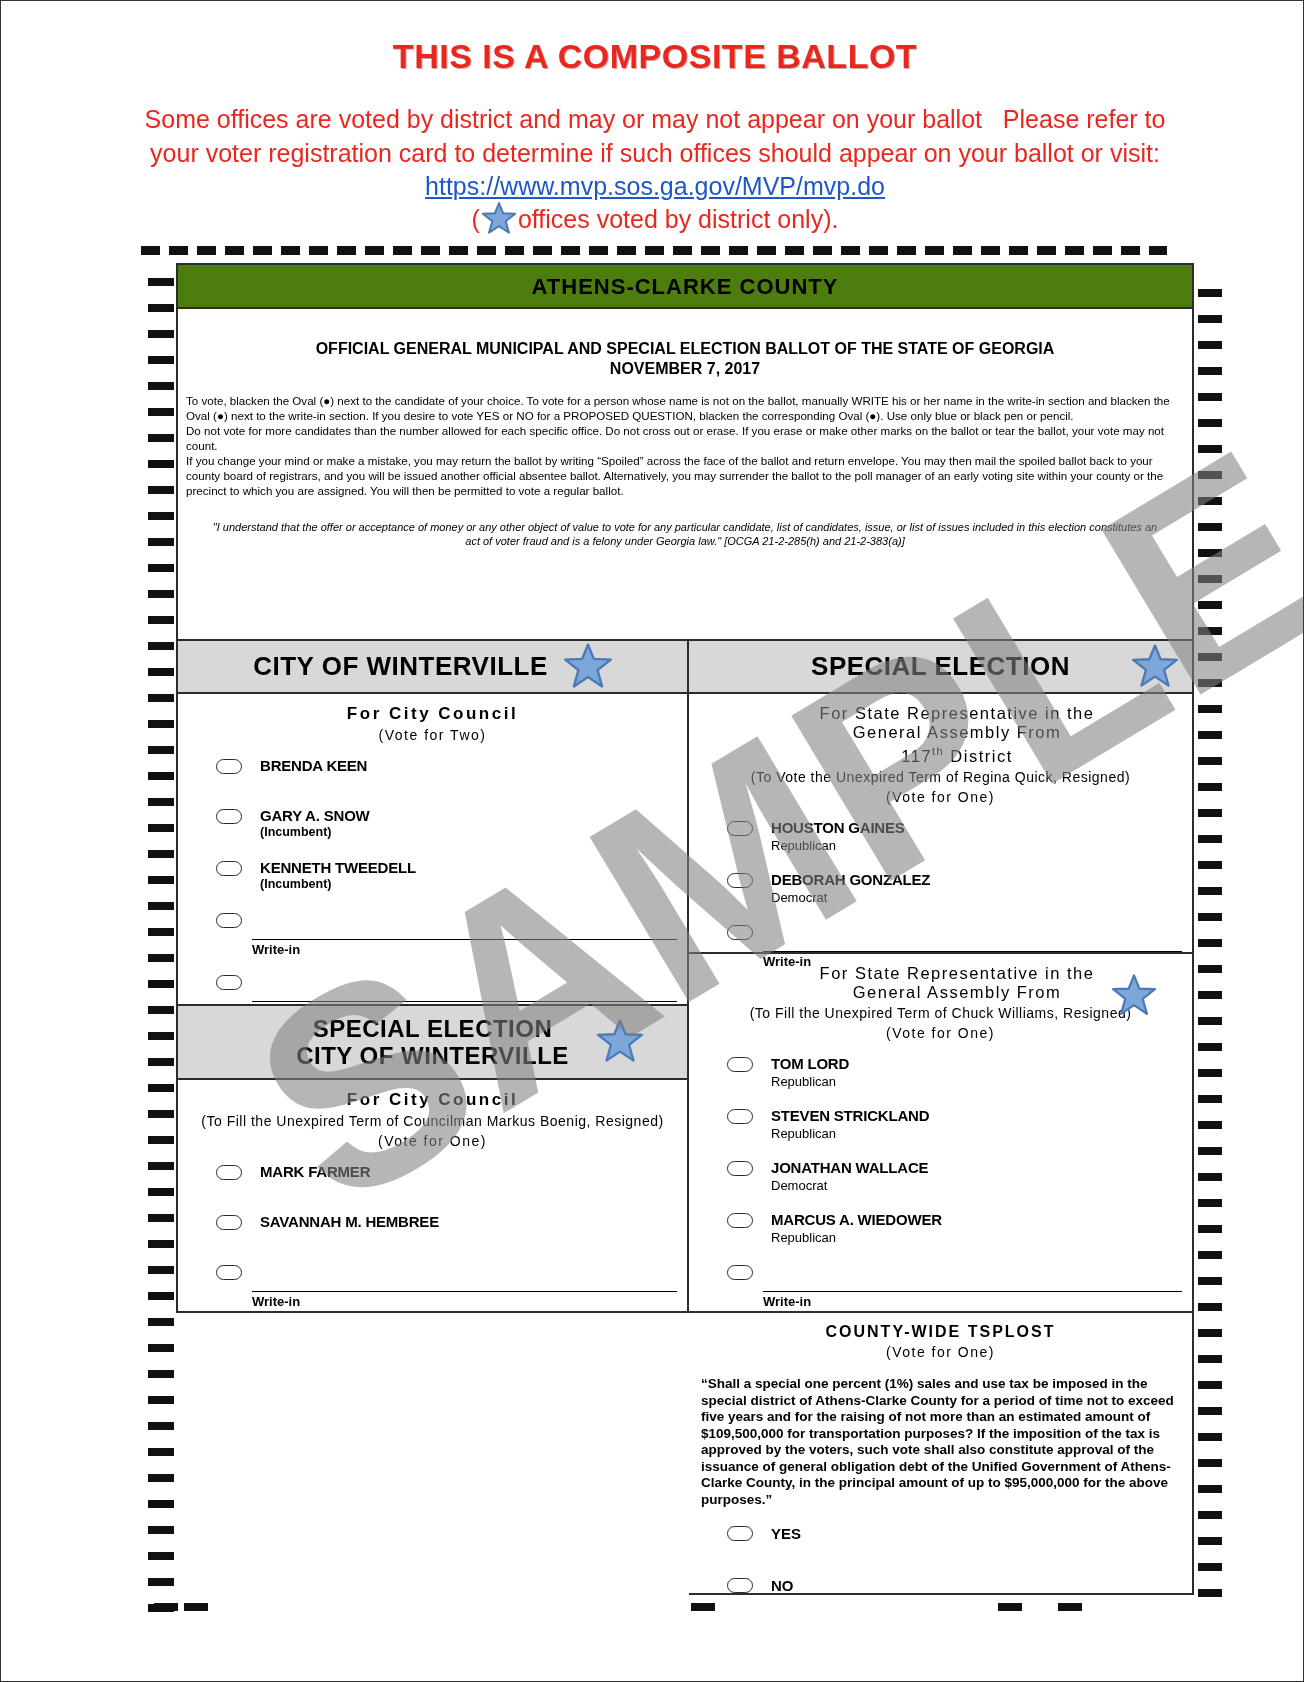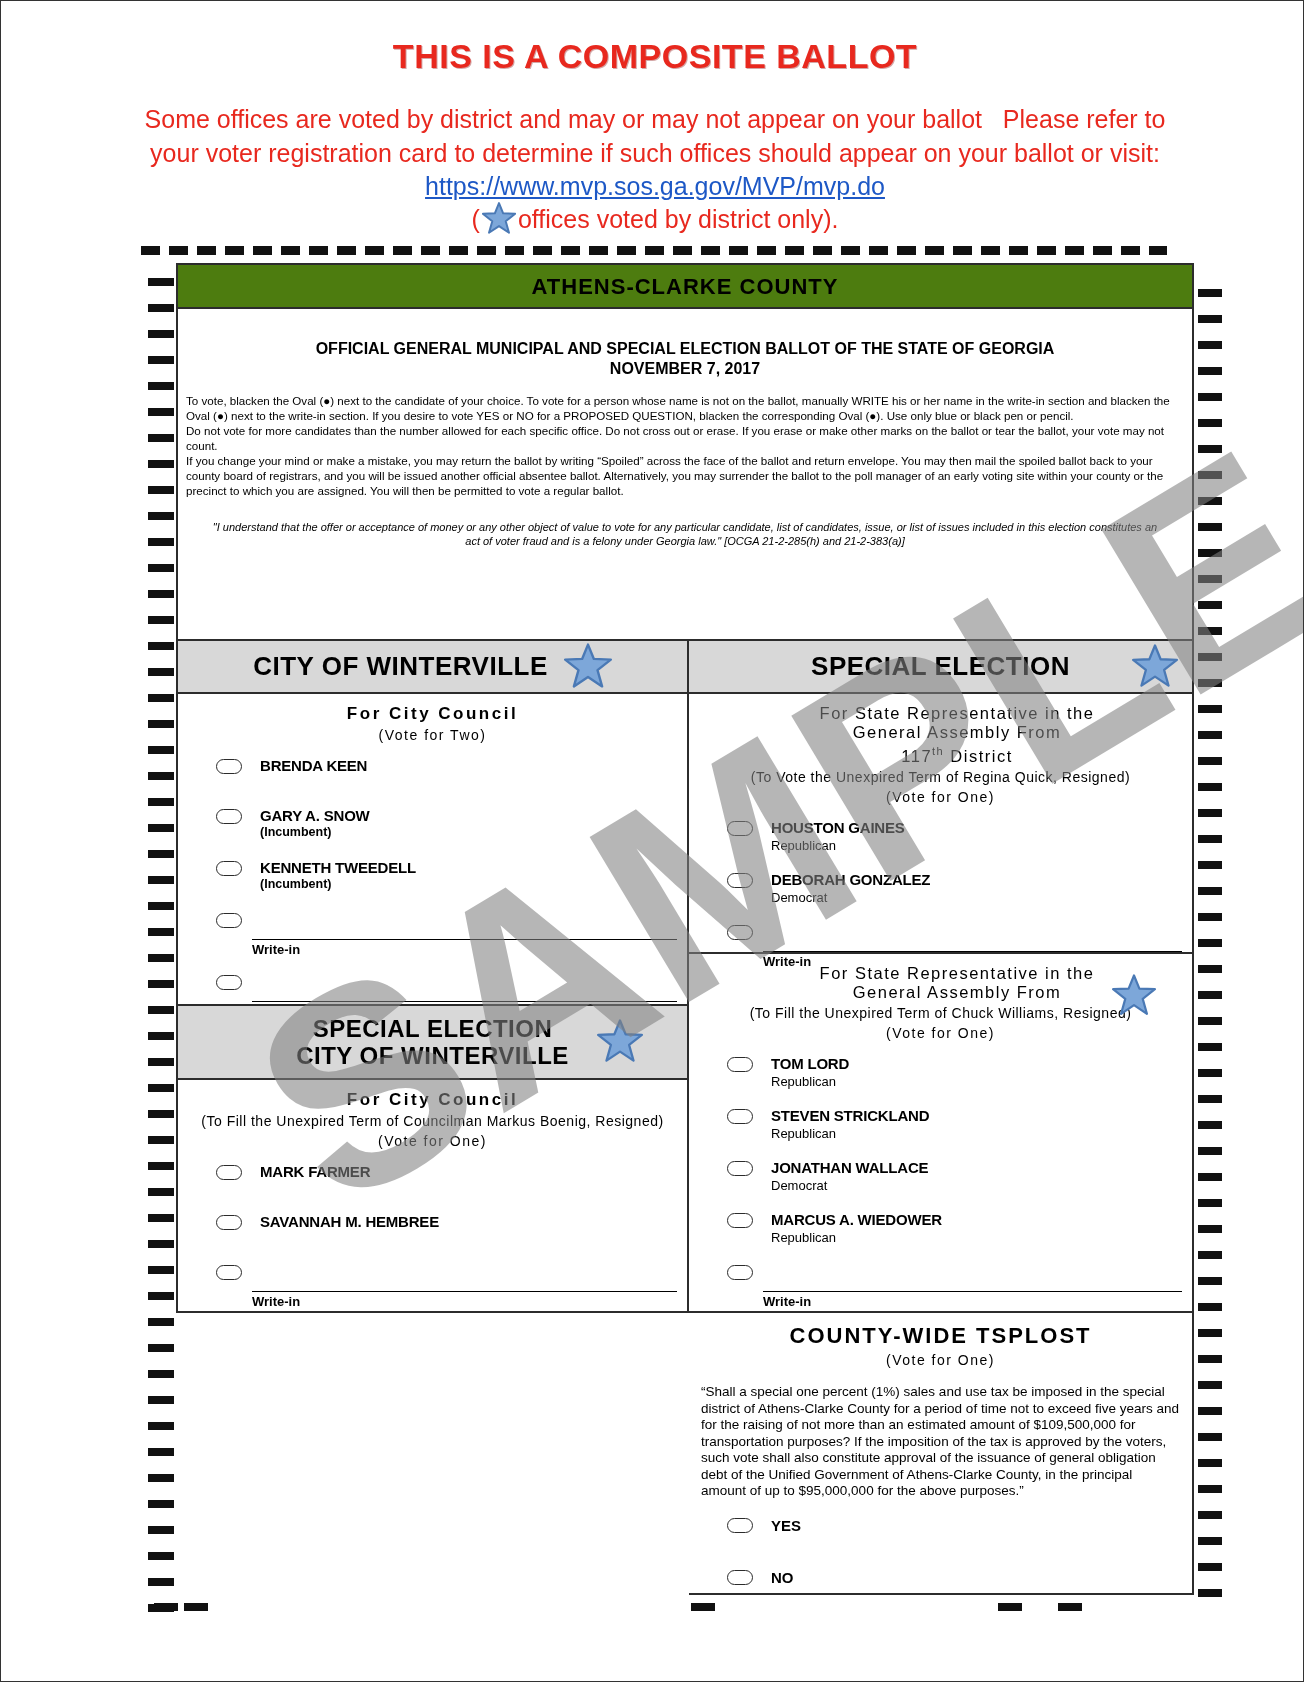--- a/index.html
+++ b/index.html
@@ -75,22 +75,22 @@
     border-radius:9px; background:transparent; cursor:pointer; }
   .cname { margin-left:44px; font-size:15px; font-weight:bold; letter-spacing:-0.2px; }
   .csub { margin-left:44px; font-size:12.5px; font-weight:bold; margin-top:1px; }
   .cparty { margin-left:44px; font-size:13px; margin-top:2px; }
   
   .wrow { position:relative; margin-left:38px; margin-top:12px; height:50px; }
   .wrow .oval { top:4px; }
   .wline { position:absolute; left:36px; right:10px; top:30px; border-top:1.5px solid #000; }
   .wlabel { position:absolute; left:36px; top:33px; font-weight:bold; font-size:13px; }
   
-  .ts-title { font-size:22px; font-weight:bold; letter-spacing:2px; }
-  .ts-question { margin:16px 12px 0 12px; font-size:13.5px; font-weight:normal; line-height:16.5px; }
+  .ts-title { font-size:16px; font-weight:bold; letter-spacing:2px; }
+  .ts-question { margin:16px 12px 0 12px; font-size:13.5px; font-weight:bold; line-height:16.5px; }
   .yn-row { position:relative; margin-left:38px; margin-top:16px; height:36px; }
   .yn-label { margin-left:44px; font-size:15px; font-weight:bold; line-height:19px; }
   
   .watermark { position:absolute; left:285px; top:990px; transform:rotate(-31deg); transform-origin:0 50%;
     font-size:280px; font-weight:bold; line-height:1; color:rgba(130,130,130,0.58);
     letter-spacing:2px; z-index:30; pointer-events:none; white-space:nowrap; }
   .star-icon svg { display:block; }
 </style>
 </head>
 <body>

